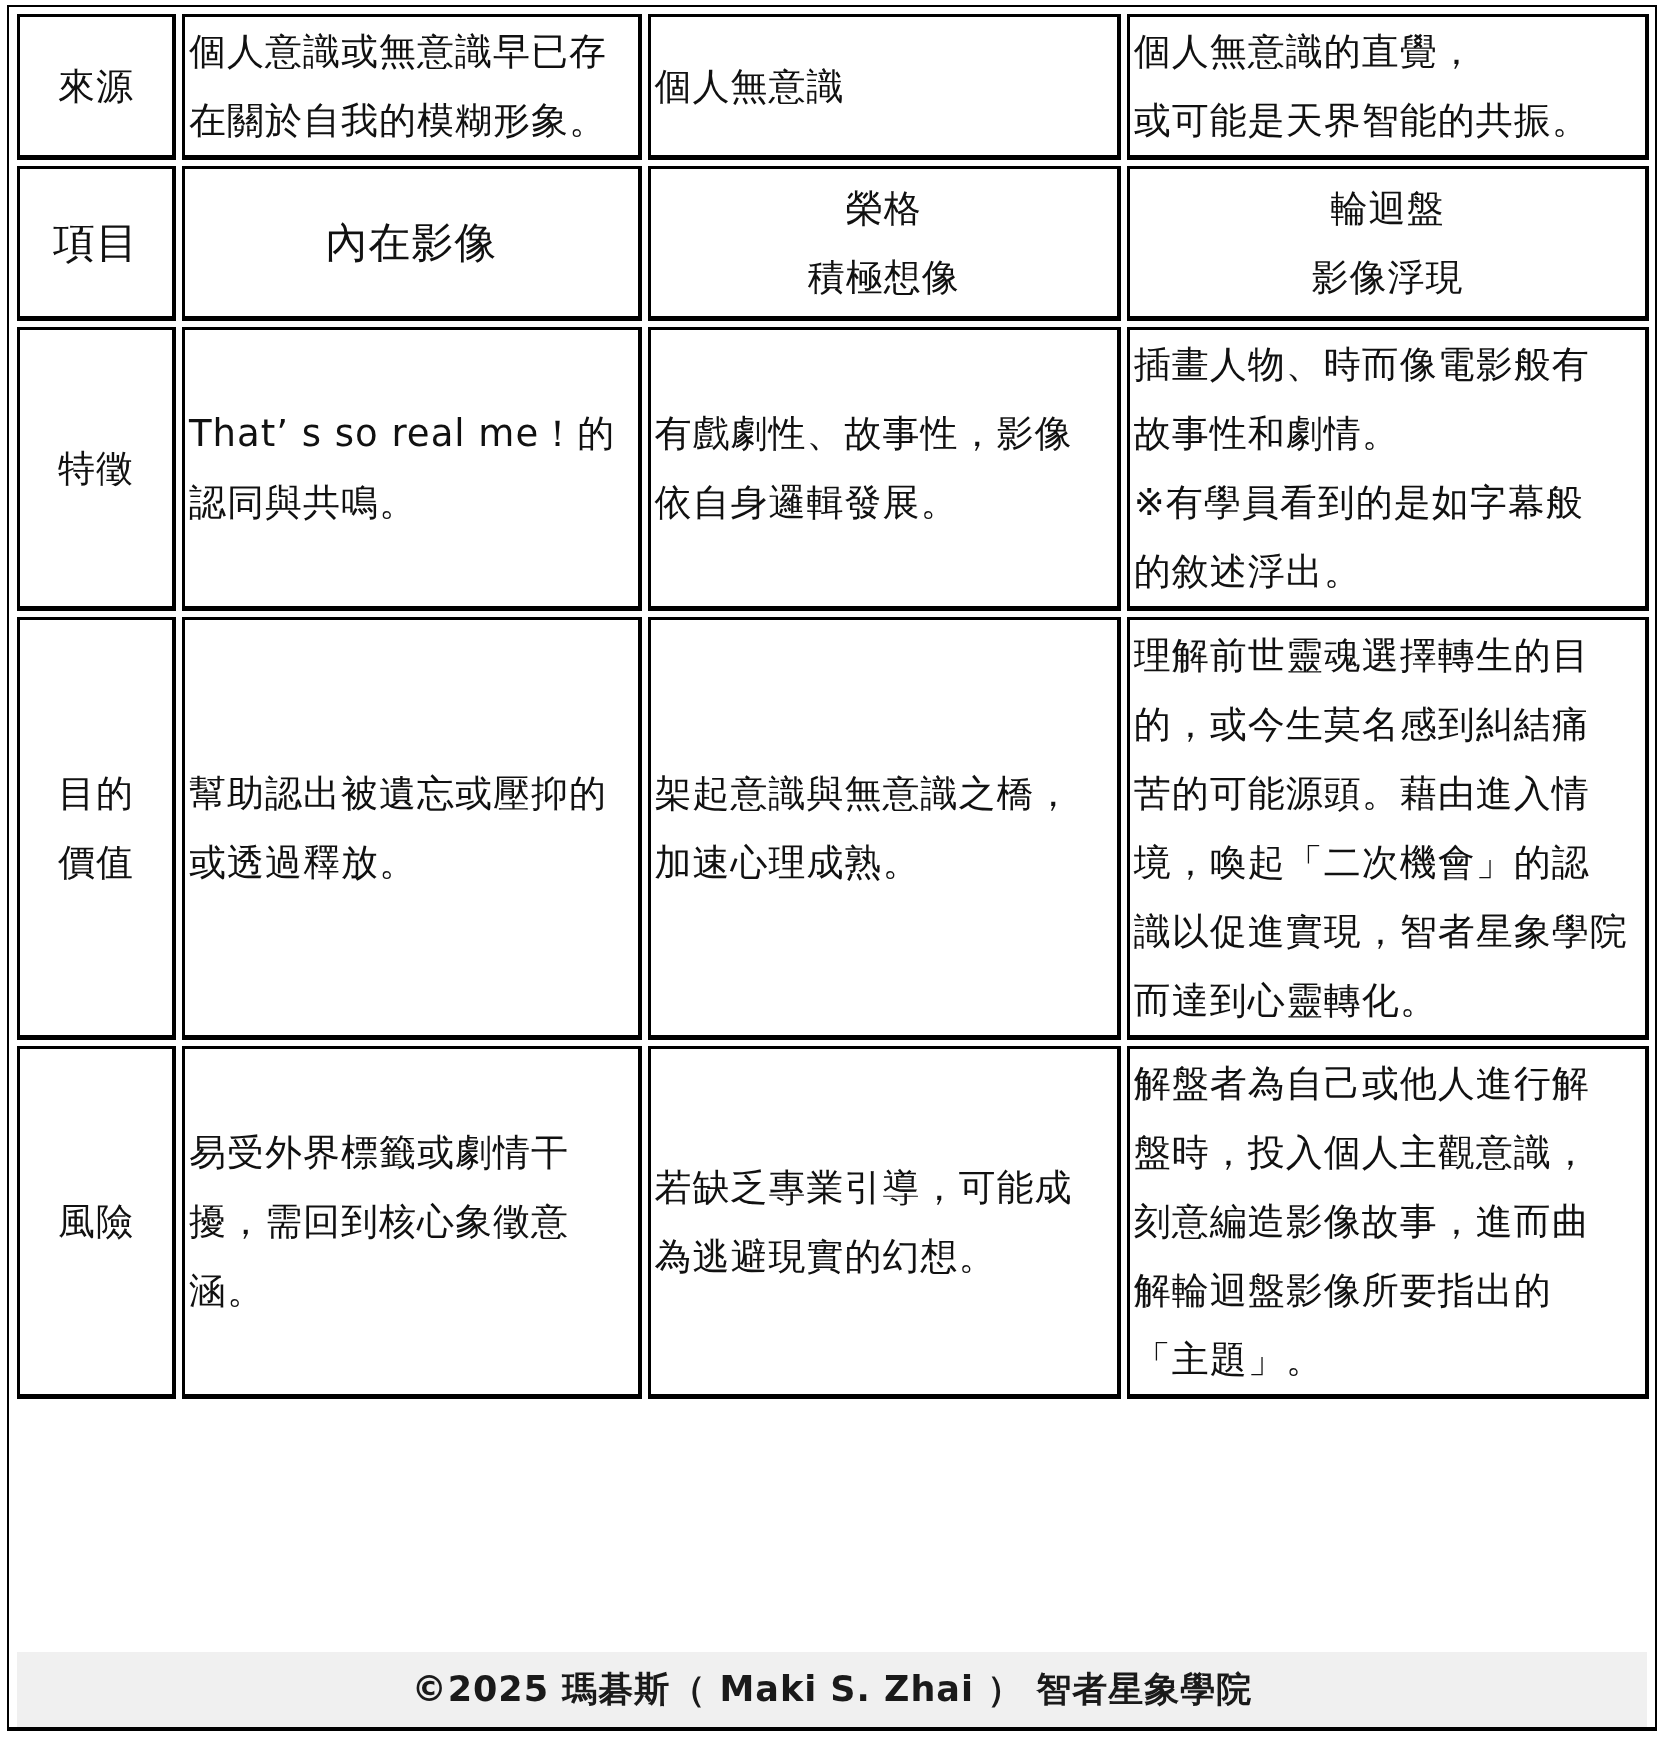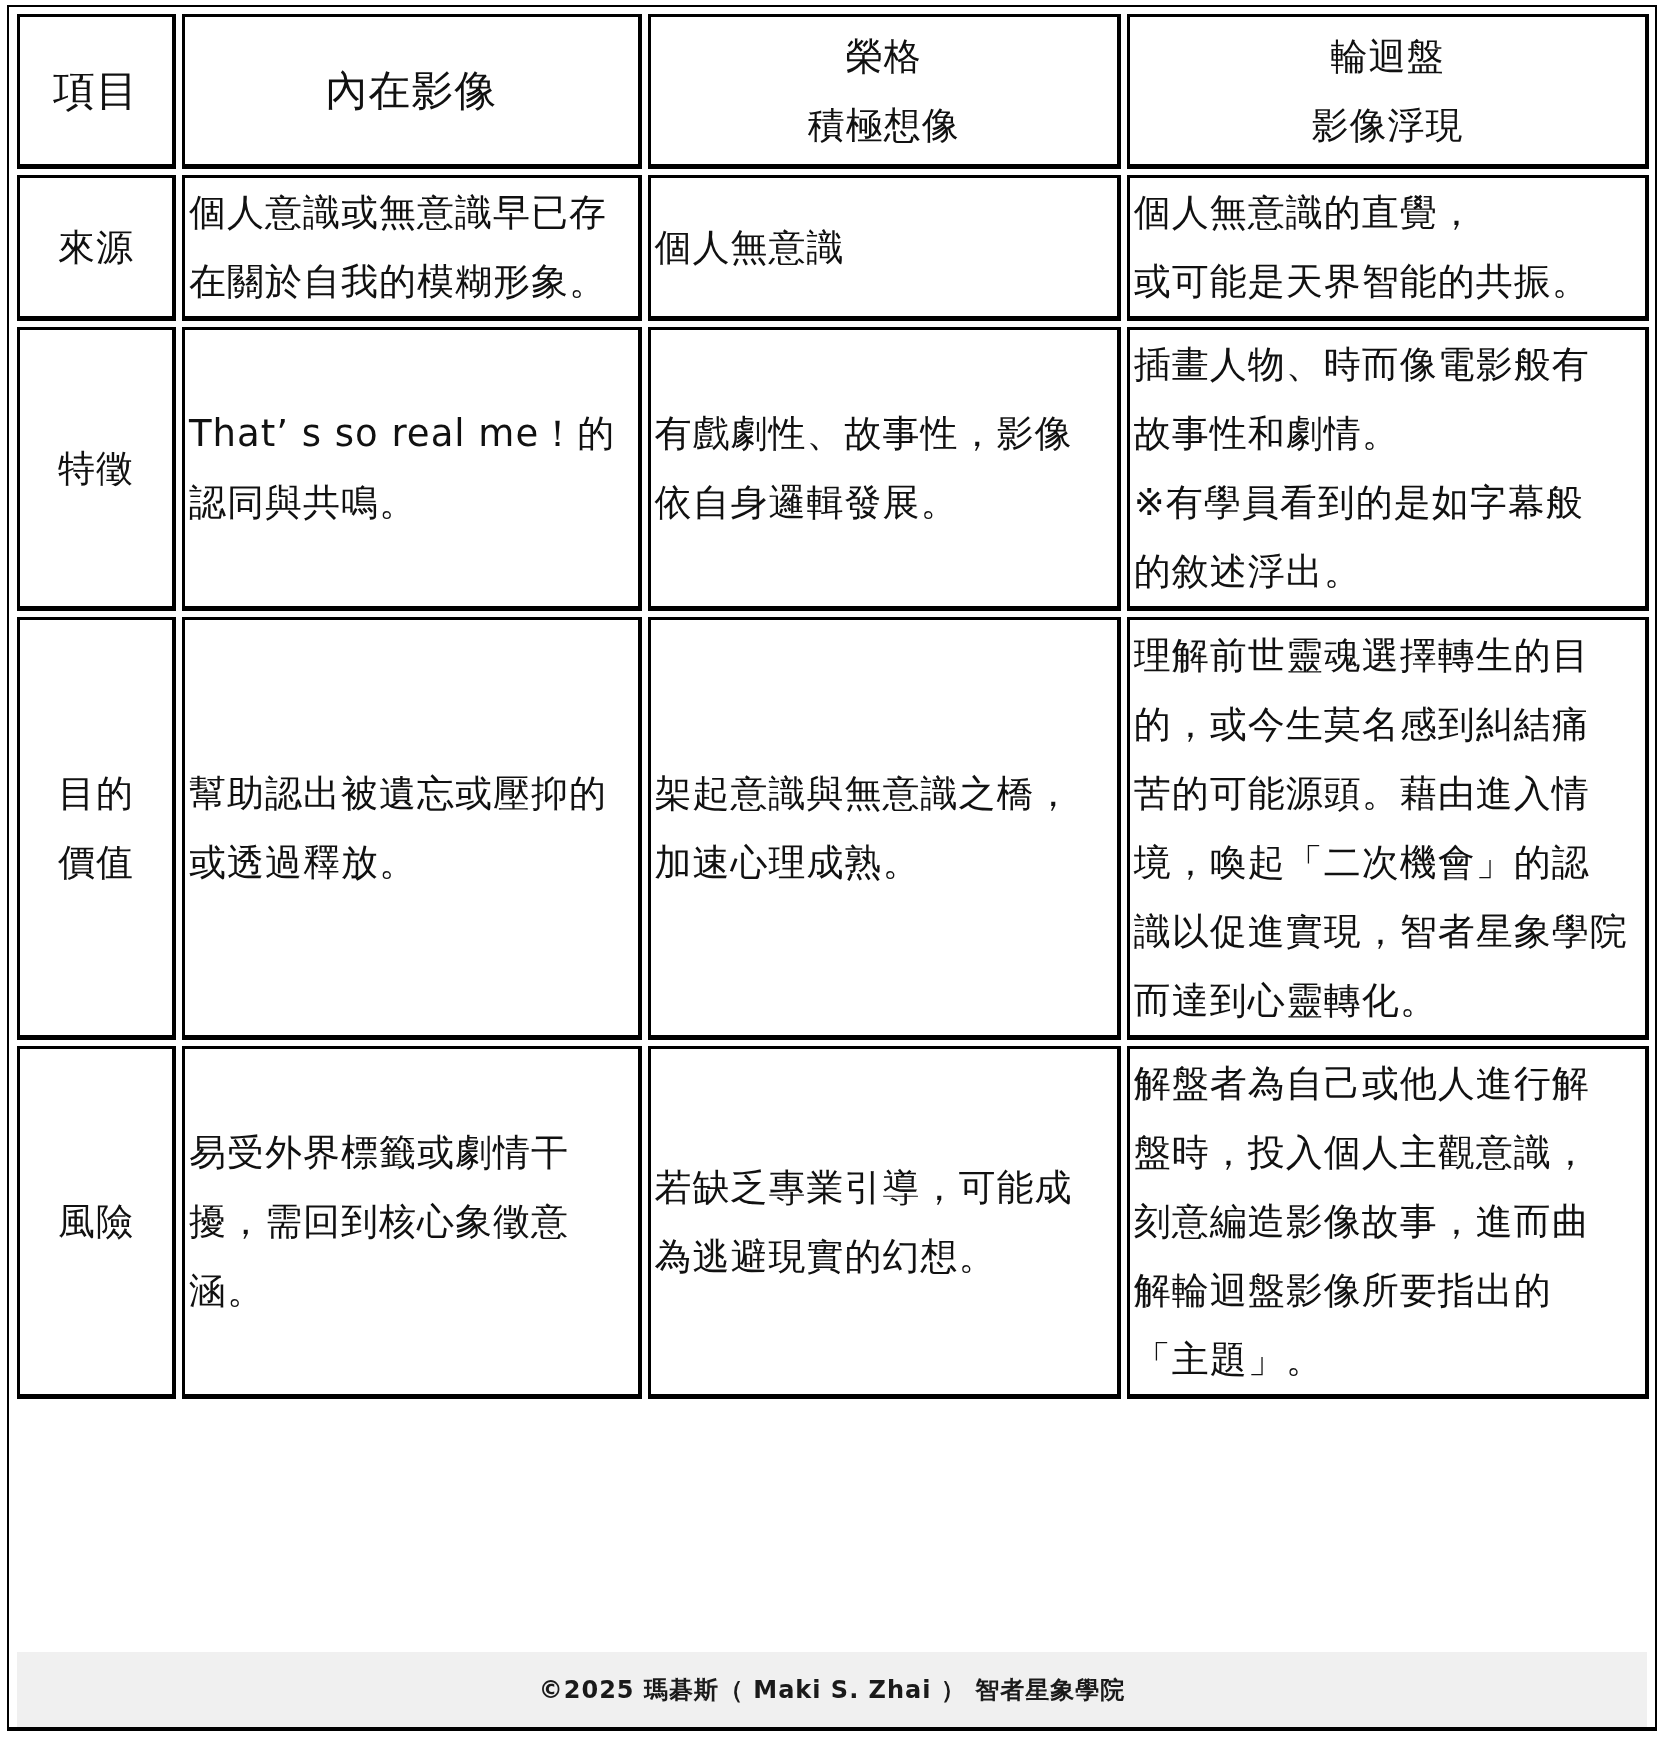--- a/index.html
+++ b/index.html
@@ -63,53 +63,53 @@
     .footer {
       position: absolute;
       left: 8px;
       top: 1645px;
       width: 1630px;
       height: 75px;
       background: #f0f0f0;
       display: flex;
       align-items: center;
       justify-content: center;
-      font-size: 24px;
+      font-size: 35px;
       font-weight: bold;
       color: #1a1a1a;
       letter-spacing: 1px;
     }
   </style>
 </head>
 <body>
 
 <div class="frame">
   <table class="cmp">
     <colgroup>
       <col style="width:160px">
       <col style="width:463px">
       <col style="width:477px">
       <col style="width:526px">
     </colgroup>
     <tbody>
-        <tr style="height:155px">
+        <tr style="height:136px">
+      <td class="label">來源</td>
+      <td>個人意識或無意識早已存
+在關於自我的模糊形象。</td>
+      <td>個人無意識</td>
+      <td>個人無意識的直覺，
+或可能是天界智能的共振。</td>
+    </tr>
+    <tr style="height:155px">
       <td class="label head single">項目</td>
       <td class="head single">內在影像</td>
       <td class="head">榮格
 積極想像</td>
       <td class="head">輪迴盤
 影像浮現</td>
-    </tr>
-    <tr style="height:136px">
-      <td class="label">來源</td>
-      <td>個人意識或無意識早已存
-在關於自我的模糊形象。</td>
-      <td>個人無意識</td>
-      <td>個人無意識的直覺，
-或可能是天界智能的共振。</td>
     </tr>
     <tr style="height:282px">
       <td class="label">特徵</td>
       <td>That’ s so real me！的
 認同與共鳴。</td>
       <td>有戲劇性、故事性，影像
 依自身邏輯發展。</td>
       <td>插畫人物、時而像電影般有
 故事性和劇情。
 ※有學員看到的是如字幕般

